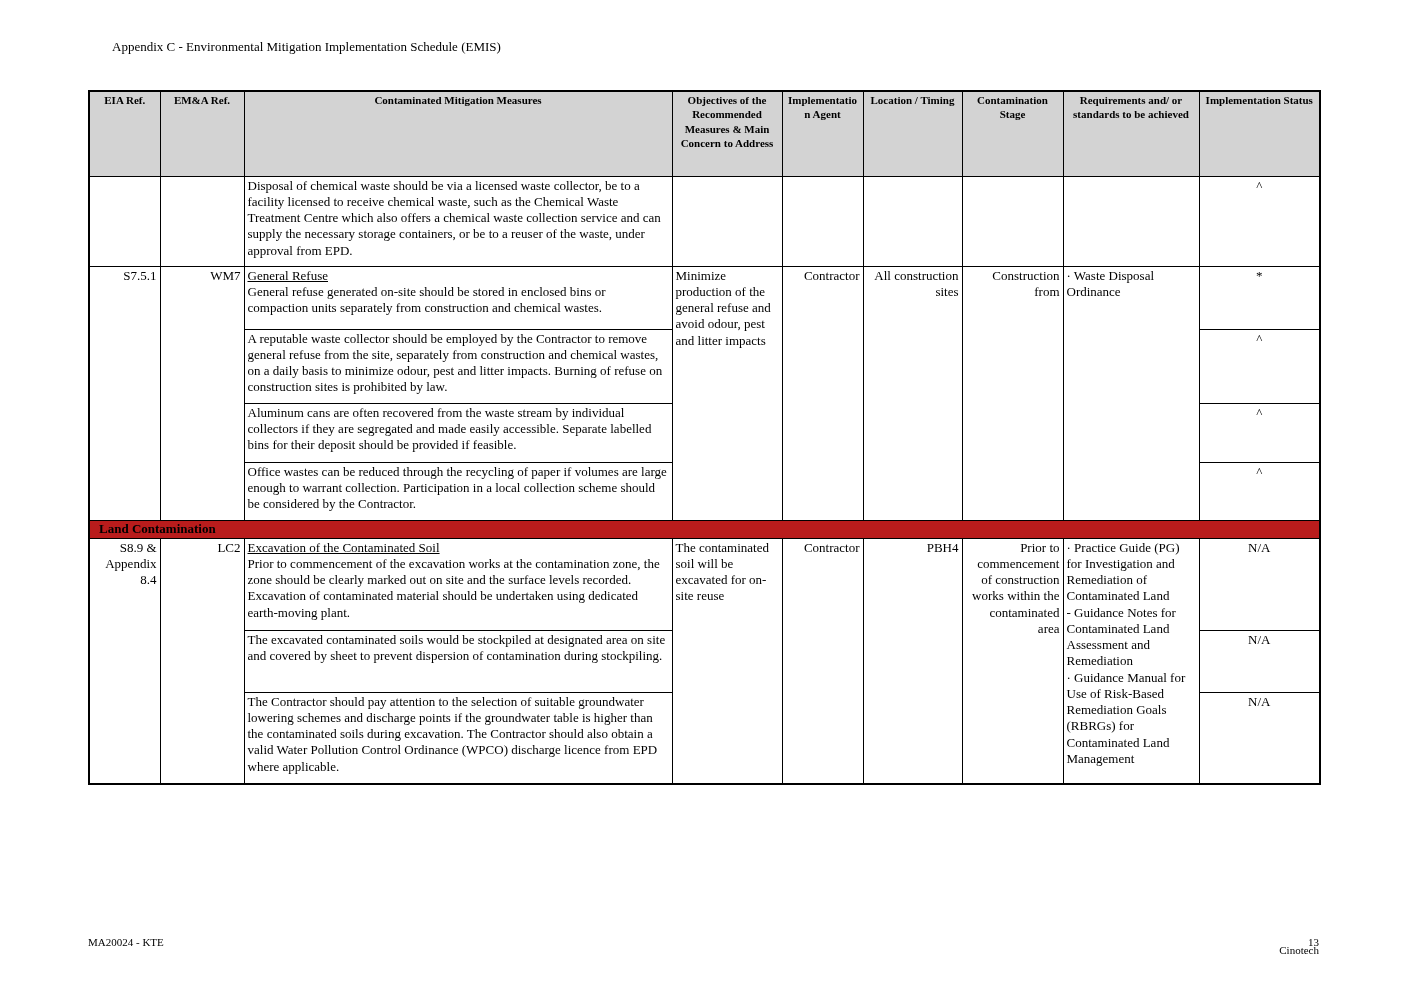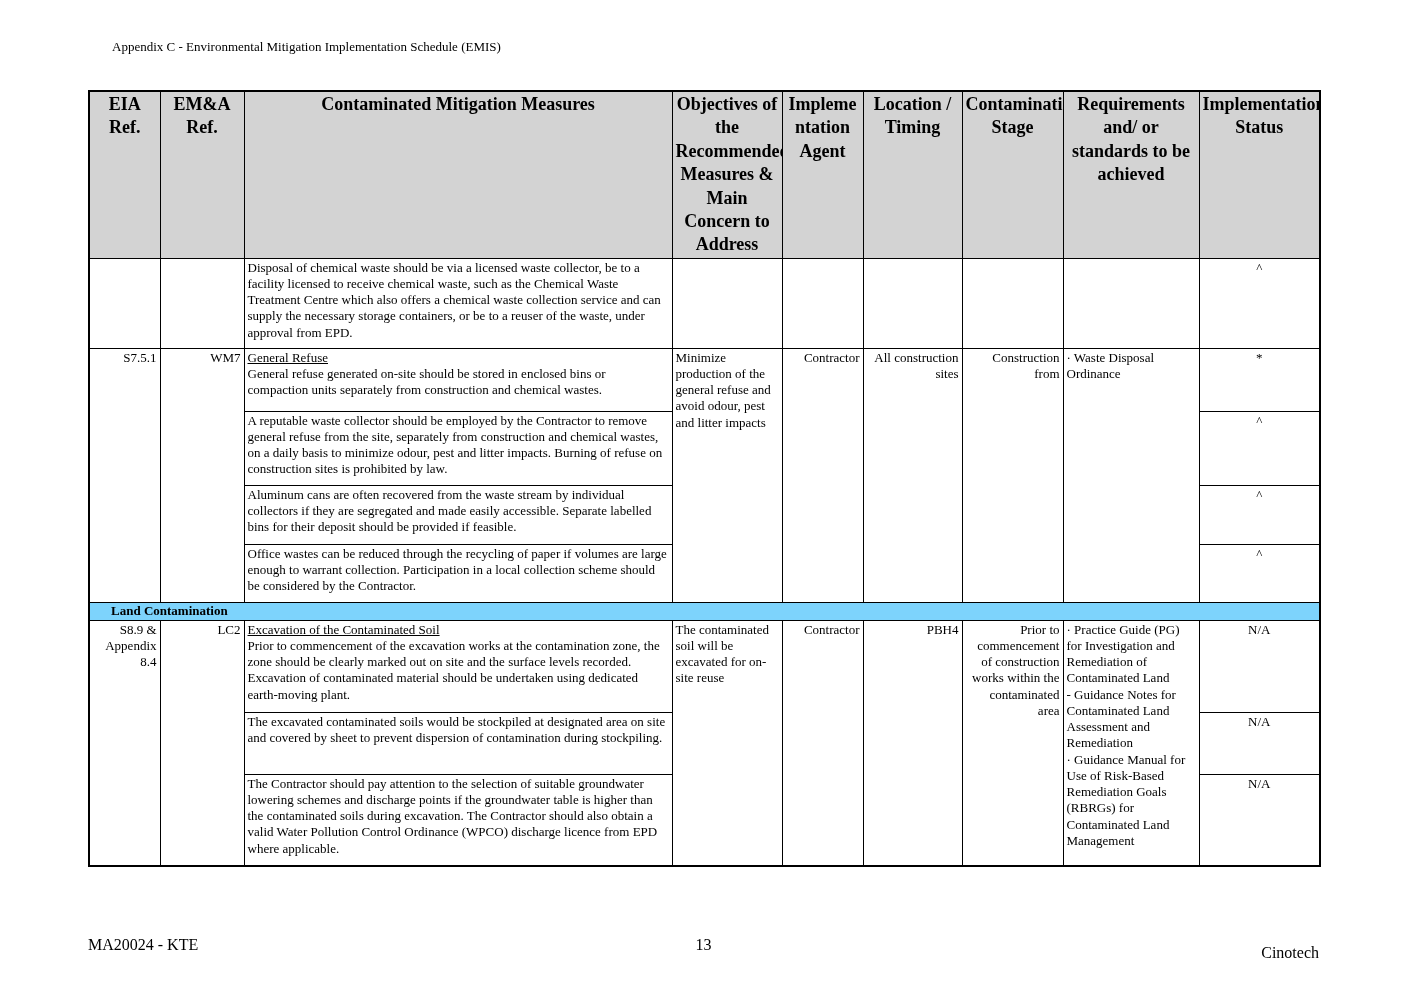--- a/index.html
+++ b/index.html
@@ -33,55 +33,55 @@
     vertical-align: top;
     padding: 1px 3px;
     overflow: hidden;
   }
   table.emis { border: 2px solid #000; }
   thead th {
     background: #d3d3d3;
     font-weight: bold;
     text-align: center;
     vertical-align: middle;
-    font-size: 18px;
+    font-size: 11px;
     line-height: 1.3;
     padding: 1px 2px;
   }
   th.breakword { overflow-wrap: break-word; word-break: break-word; margin-top: 16px; }
   td.center { text-align: right; }
   td.status { text-align: center; }
   td.req { white-space: pre-line; }
   .measure-title { text-decoration: underline; }
   tr.section-row td {
-    background: #7dd3fc;
+    background: #b91c1c;
     font-weight: bold;
-    padding: 0 21px;
+    padding: 0 9px;
     vertical-align: middle;
   }
   tr.rh-head { height: 85px; }
   tr.rh-cont { height: 90px; }
   tr.rh-g1a { height: 63px; }
   tr.rh-g1b { height: 74px; }
   tr.rh-g1c { height: 59px; }
   tr.rh-g1d { height: 58px; }
   tr.rh-sec { height: 18px; }
   tr.rh-g2a { height: 92px; }
   tr.rh-g2b { height: 62px; }
   tr.rh-g2c { height: 92px; }
   .page-footer {
     position: absolute;
     left: 88px;
     top: 936px;
     width: 1231px;
     height: 18px;
-    font-size: 16px;
+    font-size: 11px;
   }
   .page-footer .f-left { position: absolute; left: 0; top: 0; }
-  .page-footer .f-center { position: absolute; left: 0; right: 0; top: 0; text-align: center; }
+  .page-footer .f-center { position: absolute; left: 0; right: 0; top: 0; text-align: right; }
   .page-footer .f-right { position: absolute; right: 0; top: 8px; }
 </style>
 </head>
 <body>
 
 <div class="page-header">Appendix C - Environmental Mitigation Implementation Schedule (EMIS)</div>
 
 <table class="emis">
   <colgroup>
     <col style="width:71px">

